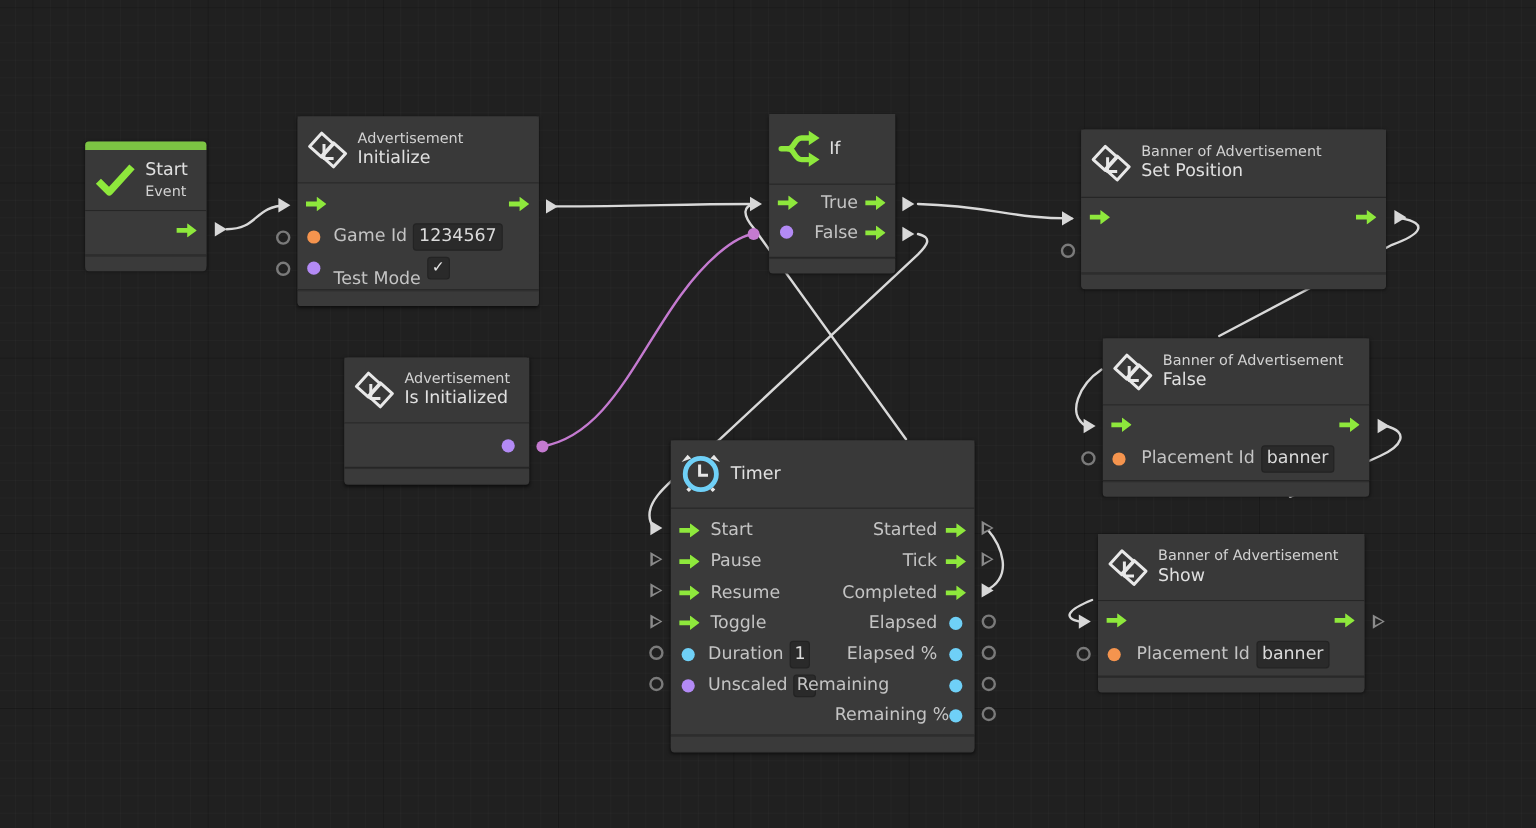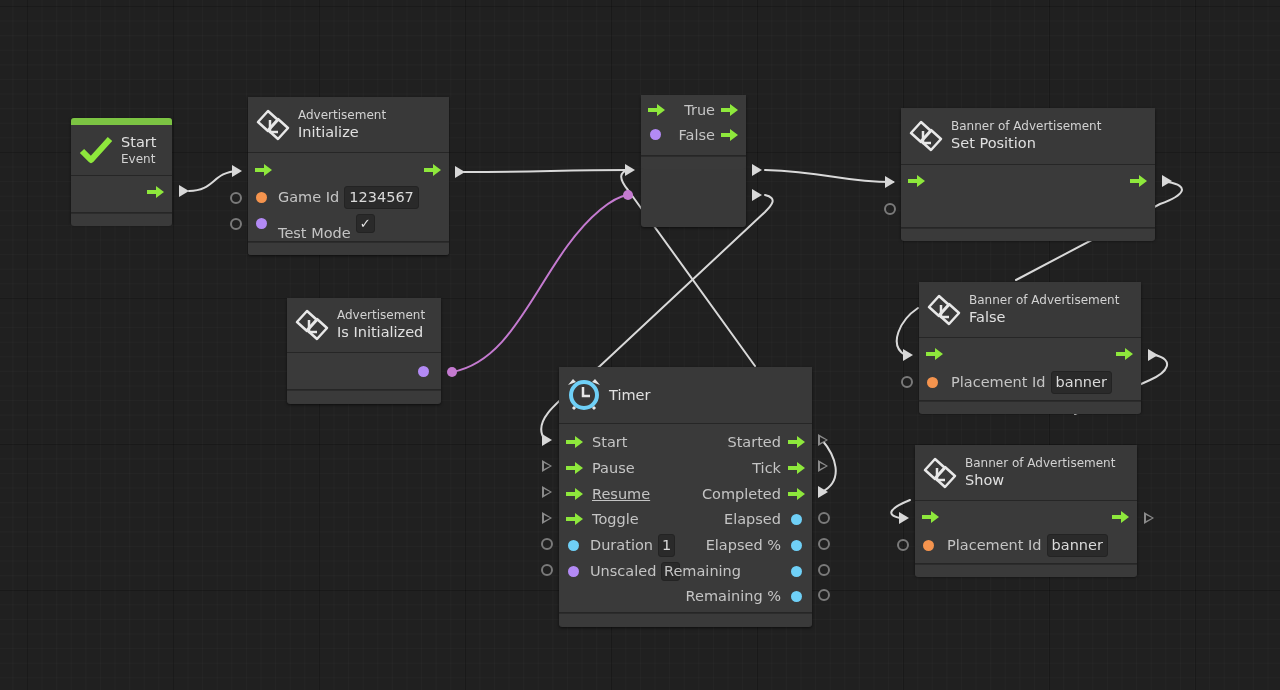--- a/index.html
+++ b/index.html
@@ -144,20 +144,32 @@
       <span class="ttl">Is Initialized</span>
     </div>
   </div>
   <div class="body" style="height:36px;">
     <span class="dot" style="position:absolute; right:12px; top:13px; background:#b38af5;"></span>
   </div>
   <div class="foot"></div>
 </div>
 
 <div class="node" style="left:641px; top:95px; width:105px; height:132px;">
+  <div class="hdr" style="height:58px;">
+    <span class="icon" style="width:50px;">
+      <svg width="36" height="32" viewBox="0 0 36 32">
+          <g fill="none" stroke="#8ee83c" stroke-width="4.5" stroke-linejoin="round" stroke-linecap="round">
+            <path d="M3,16 H9 C14,16 14,7 20,7 H28"></path>
+            <path d="M9,16 C14,16 14,25 20,25 H28"></path>
+          </g>
+          <path d="M26,1 L35,7 L26,13Z M26,19 L35,25 L26,31Z" fill="#8ee83c"></path>
+        </svg>
+    </span>
+    <span class="ttl">If</span>
+  </div>
   <div class="body" style="height:60px;">
     <svg class="flow" style="position:absolute; left:7px; top:9px;" viewBox="0 0 17 12">
         <path d="M0,4 H9 V0 L17,6 L9,12 V8 H0Z" fill="#8ee83c"></path>
       </svg>
     <div class="row" style="right:8px; top:3px;">
       <span style="margin-right:6px;">True</span>
       <svg class="flow" viewBox="0 0 17 12">
           <path d="M0,4 H9 V0 L17,6 L9,12 V8 H0Z" fill="#8ee83c"></path>
         </svg>
     </div>
@@ -198,21 +210,21 @@
     <div class="row" style="left:7px; top:32px;">
       <svg class="flow" viewBox="0 0 17 12">
           <path d="M0,4 H9 V0 L17,6 L9,12 V8 H0Z" fill="#8ee83c"></path>
         </svg>
       <span style="margin-left:9px;">Pause</span>
     </div>
     <div class="row" style="left:7px; top:58px;">
       <svg class="flow" viewBox="0 0 17 12">
           <path d="M0,4 H9 V0 L17,6 L9,12 V8 H0Z" fill="#8ee83c"></path>
         </svg>
-      <span style="margin-left:9px;text-decoration:underline;">Resume</span>
+      <span style="margin-left:9px;">Resume</span>
     </div>
     <div class="row" style="left:7px; top:83px;">
       <svg class="flow" viewBox="0 0 17 12">
           <path d="M0,4 H9 V0 L17,6 L9,12 V8 H0Z" fill="#8ee83c"></path>
         </svg>
       <span style="margin-left:9px;">Toggle</span>
     </div>
     <div class="row" style="left:9px; top:109px;">
       <span class="dot" style="background:#6fd0f7;"></span>
       <span style="margin-left:11px;">Duration</span>
@@ -248,21 +260,21 @@
     </div>
     <div class="row" style="right:10px; top:109px;">
       <span style="margin-right:10px;text-align:right;">Elapsed %</span>
       <span class="dot" style="background:#6fd0f7;"></span>
     </div>
     <div class="row" style="right:10px; top:135px;gap:40px;">
       <span style="margin-right:10px;">Remaining</span>
       <span class="dot" style="background:#6fd0f7;"></span>
     </div>
     <div class="row" style="right:10px; top:160px;">
-      <span style="margin-right:10px;">Remaining %</span>
+      <span style="">Remaining %</span>
       <span class="dot" style="background:#6fd0f7;"></span>
     </div>
   </div>
   <div class="foot"></div>
 </div>
 <div class="port-tri" style="left:542px; top:434px;"></div>
 <div class="port-tri hollow" style="left:542px; top:460px;"></div>
 <div class="port-tri hollow" style="left:542px; top:486px;"></div>
 <div class="port-tri hollow" style="left:542px; top:512px;"></div>
 <div class="port-o" style="left:541px; top:538px;"></div>

